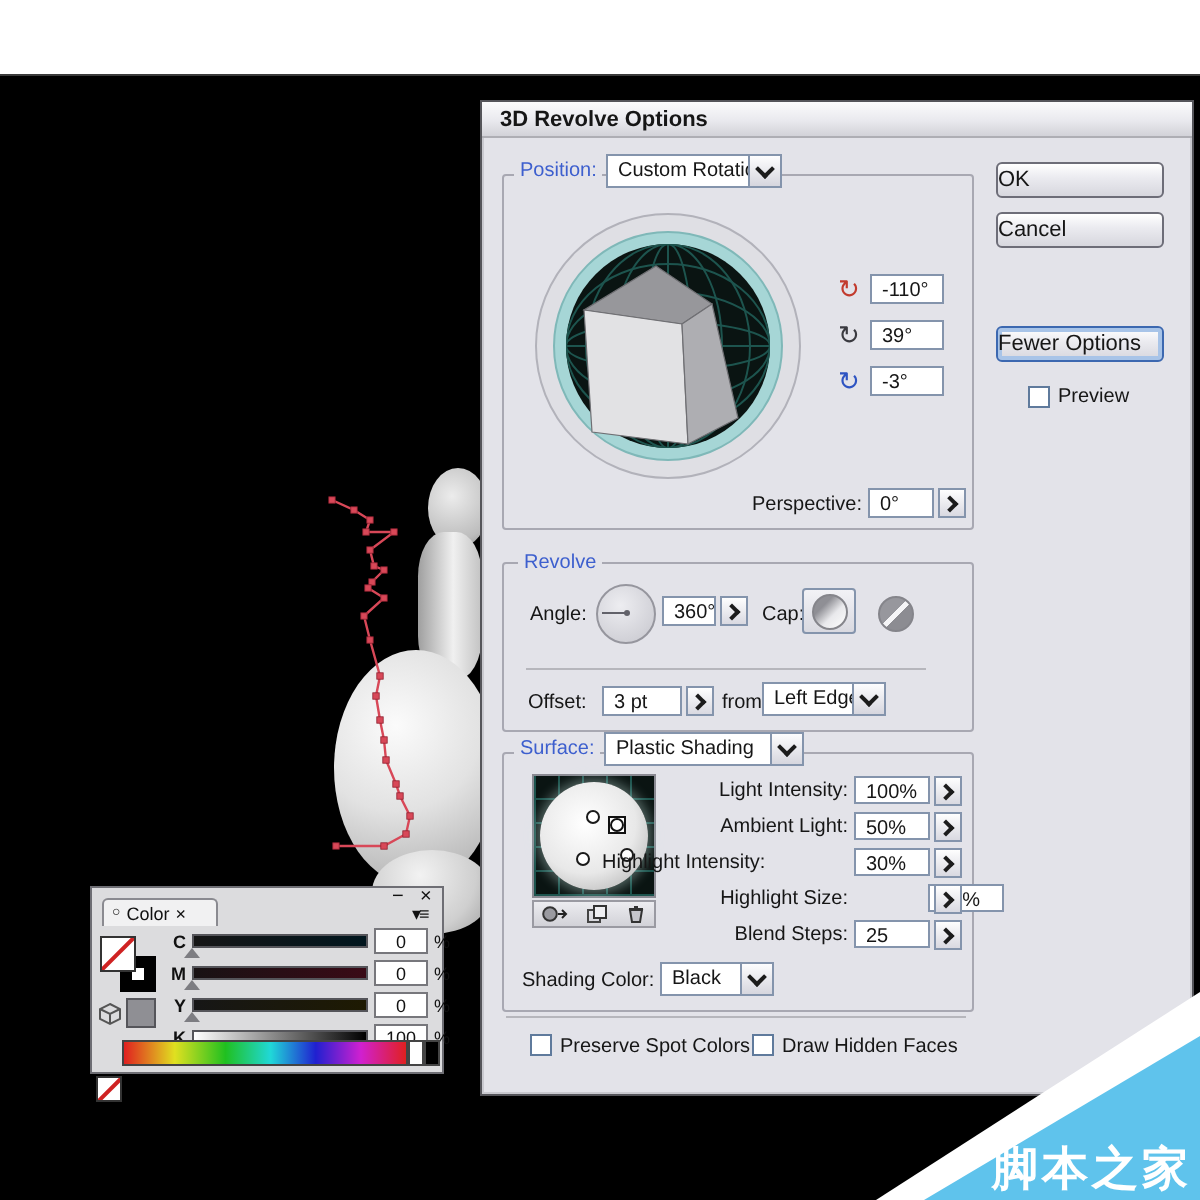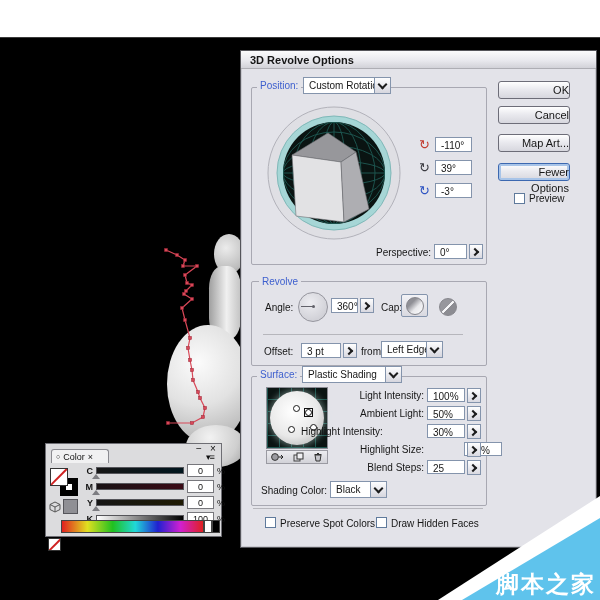--- a/index.html
+++ b/index.html
@@ -40,22 +40,22 @@
     border:1px solid #8494ac;box-sizing:border-box;display:flex;align-items:center;justify-content:center;}
   .chev-r{width:4px;height:4px;border-top:2px solid #1c1c1c;border-right:2px solid #1c1c1c;
     transform:rotate(45deg);margin-left:-2px;}
   .dropdown{background:#fff;border:1px solid #8494ac;box-sizing:border-box;display:flex;}
   .dd-text{flex:1;font-size:10px;line-height:14px;padding:1px 0 0 5px;white-space:nowrap;overflow:hidden;}
   .dd-btn{width:15px;background:linear-gradient(#fdfdfe,#d6d6de);border-left:1px solid #8494ac;
     display:flex;align-items:center;justify-content:center;}
   .chev-d{width:5px;height:5px;border-right:2px solid #1c1c1c;border-bottom:2px solid #1c1c1c;
     transform:rotate(45deg);margin-top:-3px;}
 
-  .xp-btn{width:72px;height:18px;border:1px solid #6d6d78;border-radius:3px;box-sizing:border-box;
-    background:linear-gradient(#ffffff,#eaeaef 45%,#d7d7de);text-align:right;font-size:11px;line-height:16px;}
+  .xp-btn{width:84px;height:18px;border:1px solid #6d6d78;border-radius:3px;box-sizing:border-box;
+    background:linear-gradient(#ffffff,#eaeaef 45%,#d7d7de);text-align:left;font-size:11px;line-height:16px;}
   #btn-fewer{box-shadow:0 0 0 2px #a8c4e8 inset;border-color:#3c68b0;}
   .checkbox{width:11px;height:11px;background:#fff;border:1px solid #5f7a9c;box-sizing:border-box;}
 
   .dial{width:28px;height:28px;border-radius:50%;border:1px solid #96969e;
     background:radial-gradient(circle at 40% 35%,#ededf1,#c6c6cd);}
   .dial-line{left:2px;top:13px;width:12px;height:1px;background:#62626a;}
   .dial-dot{left:13px;top:12px;width:3px;height:3px;border-radius:50%;background:#62626a;}
   .cap-btn{width:27px;height:23px;border:1px solid #8494ac;border-radius:2px;box-sizing:border-box;
     background:linear-gradient(#f2f2f6,#d9d9e0);display:flex;align-items:center;justify-content:center;}
   .cap-icon{width:16px;height:16px;border-radius:50%;border:1px solid #85858b;}
@@ -148,21 +148,20 @@
   </svg>
 
   <div class="abs" id="dialog">
 
     <div class="abs" id="titlebar">
       <span>3D Revolve Options</span>
     </div>
 
     <div class="abs xp-btn" style="left:257px;top:30px;">OK</div>
     <div class="abs xp-btn" style="left:257px;top:55px;">Cancel</div>
-    <div class="abs xp-btn" style="left:257px;top:83px;">Map Art...</div>
     <div class="abs xp-btn" id="btn-fewer" style="left:257px;top:112px;">Fewer Options</div>
     <div class="abs checkbox" style="left:273px;top:142px;"></div>
     <div class="abs lbl" style="left:288px;top:142px;font-size:10px;">Preview</div>
 
     <div class="abs groupbox" id="group-position"></div>
     <div class="abs blue-label legend-bg lbl" style="left: 16px; top: 29px; color: rgb(61, 95, 206);">Position:</div>
     <div class="abs dropdown" style="left:62px;top:26px;width:88px;height:17px;">
       <div class="dd-text">Custom Rotation</div>
       <div class="dd-btn">
           <div class="chev-d"></div>

